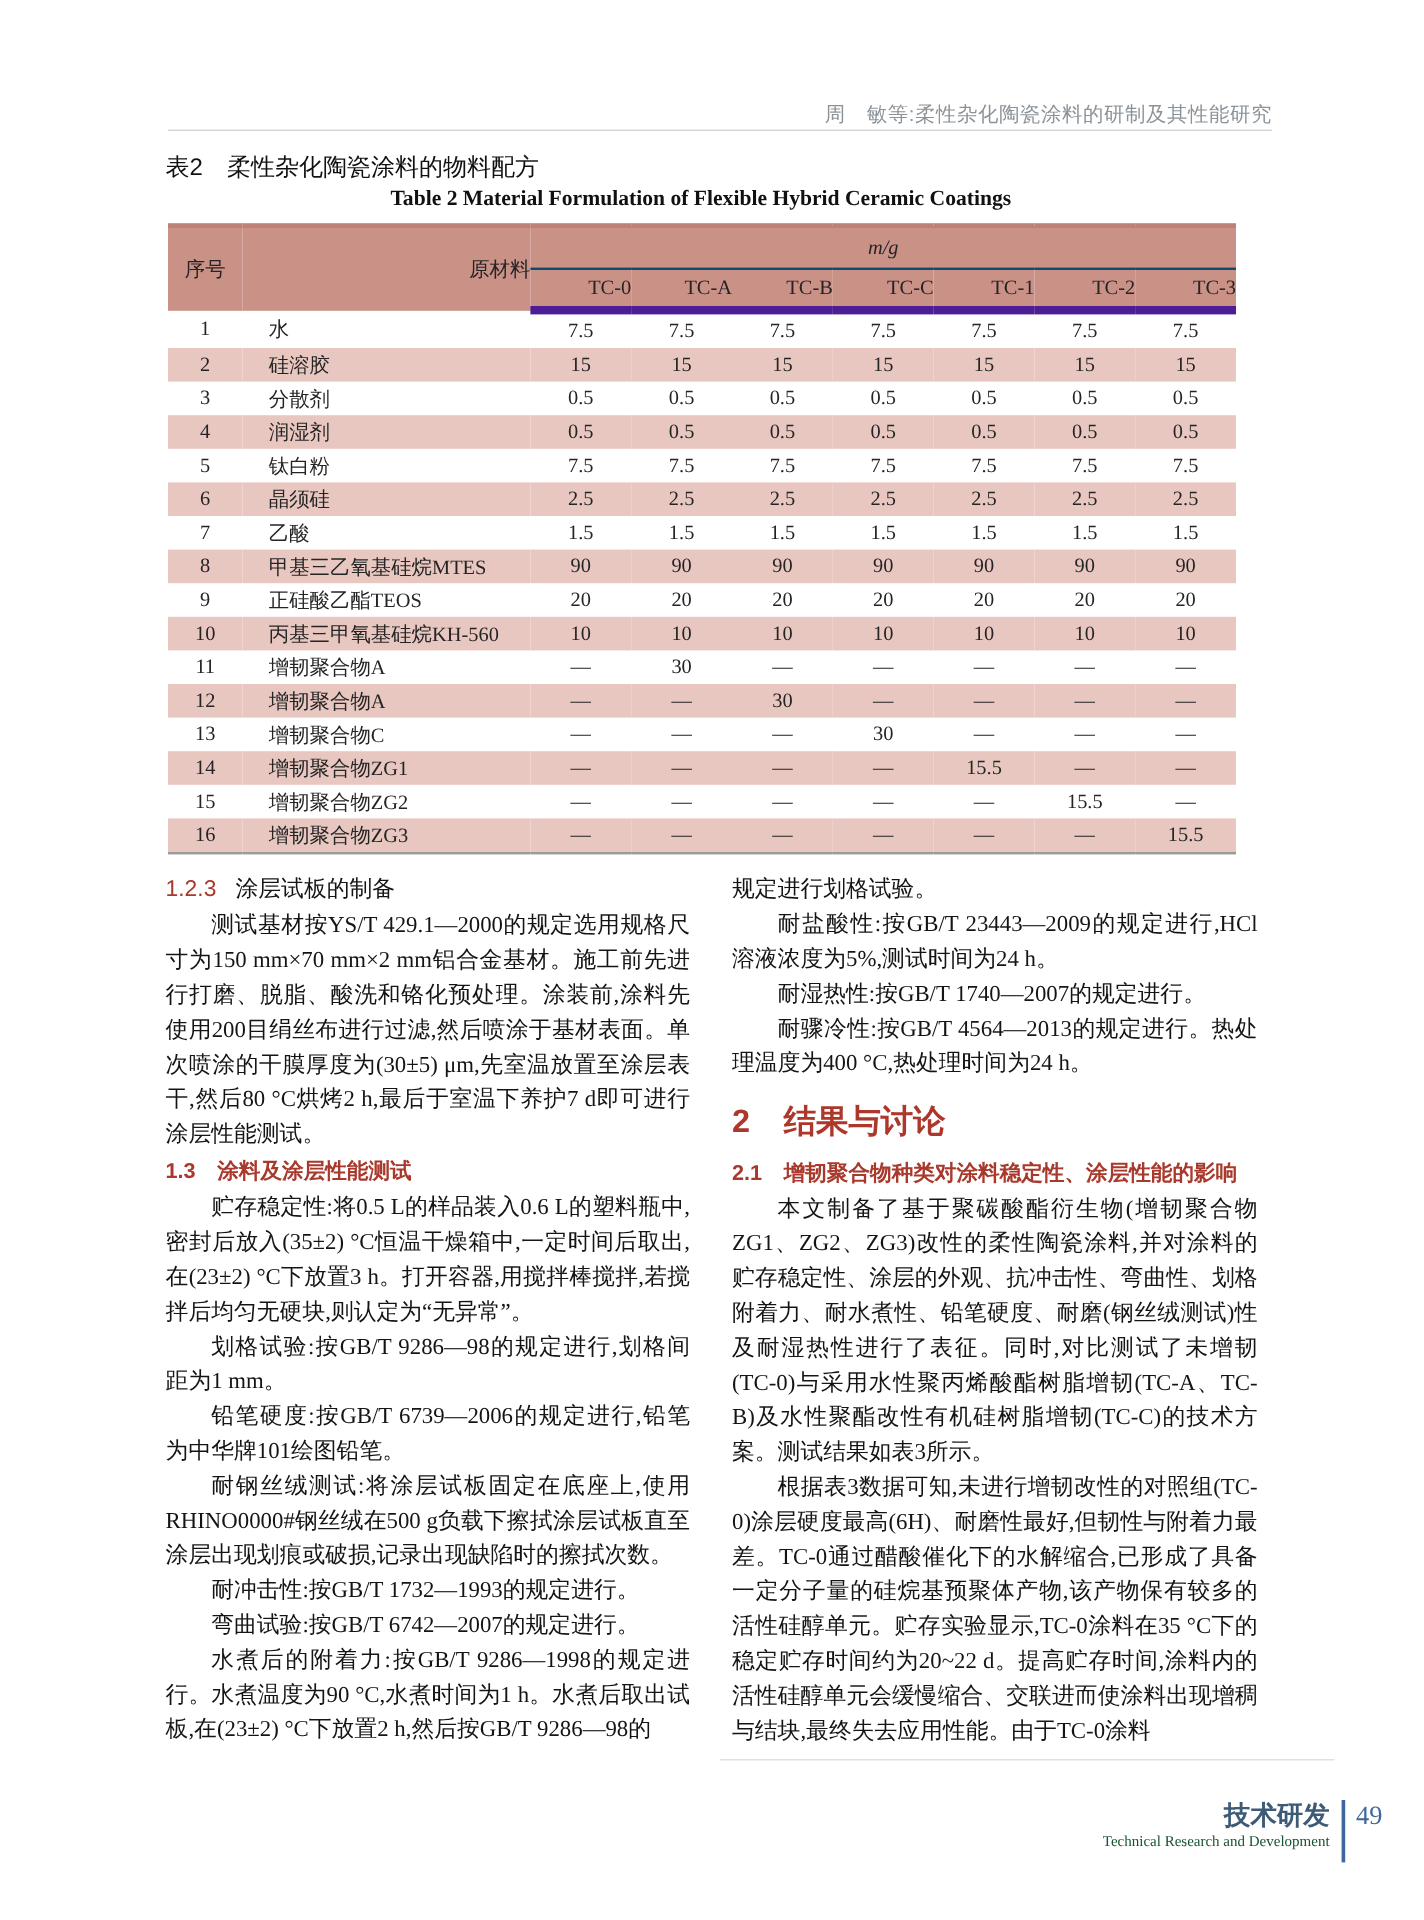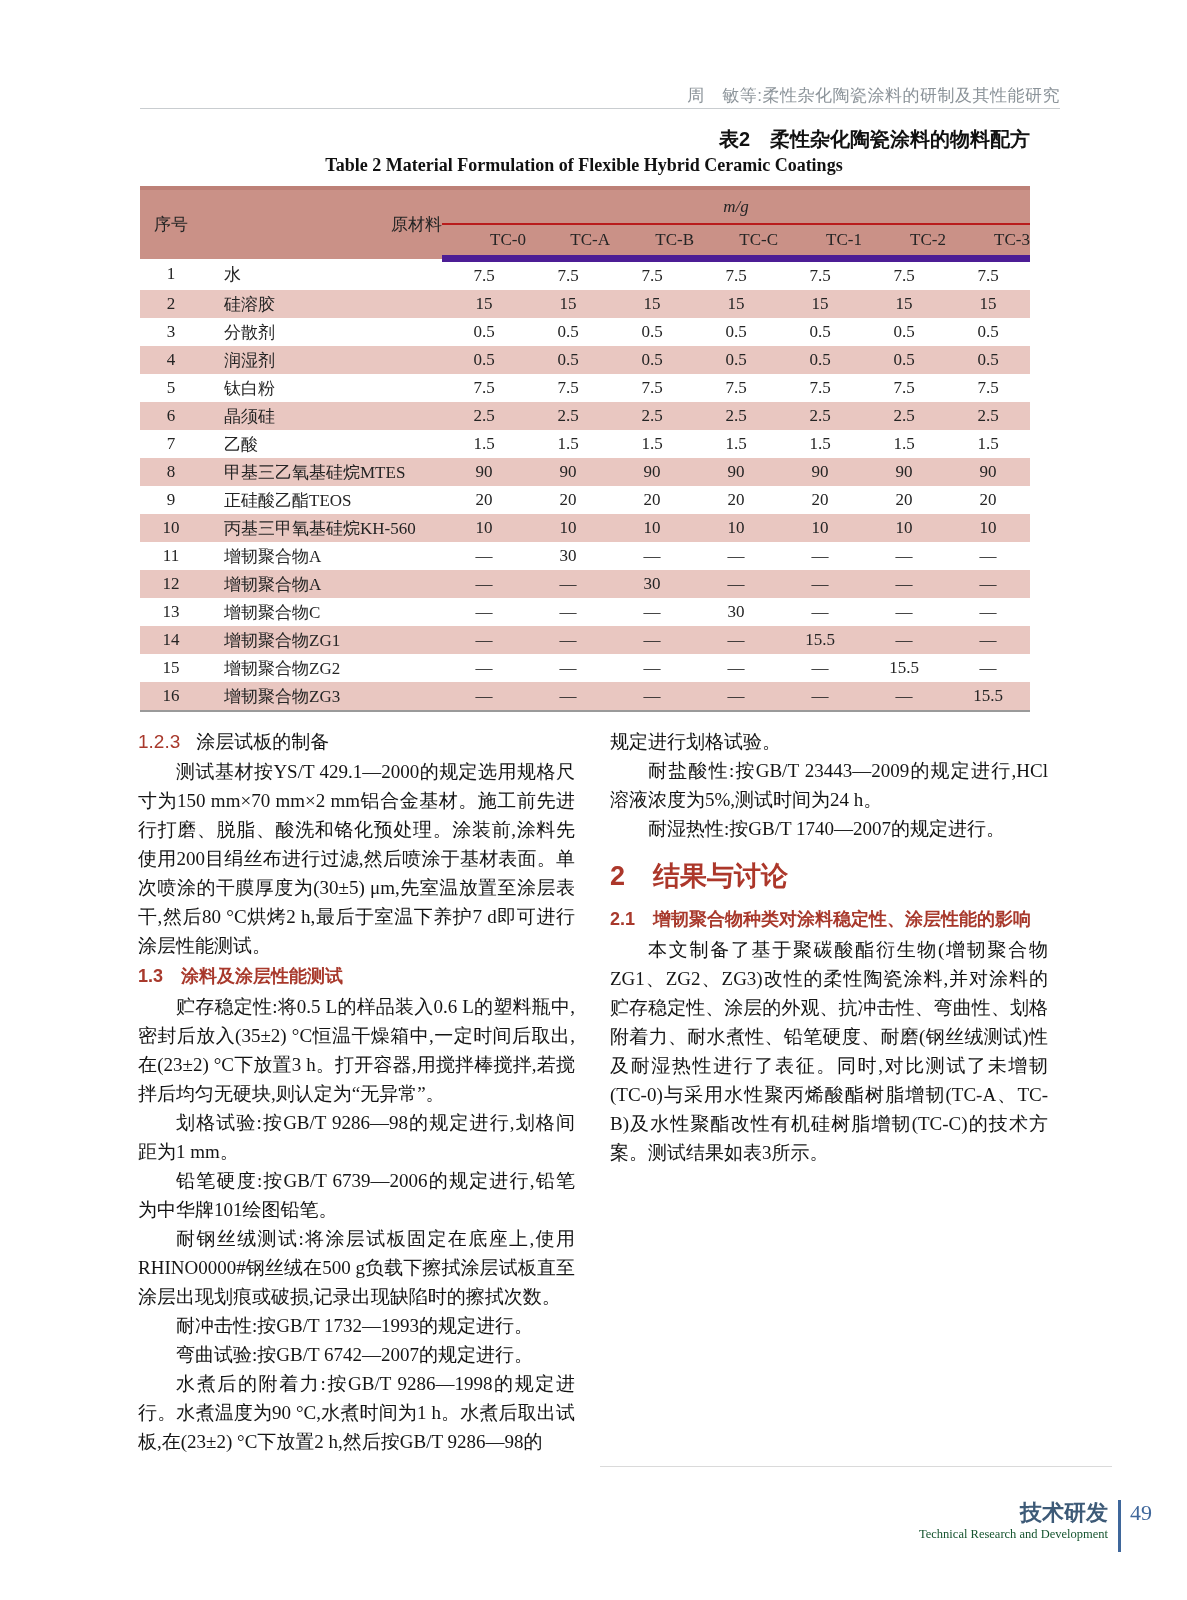--- a/index.html
+++ b/index.html
@@ -5,35 +5,35 @@
   html,body{margin:0;padding:0;background:#ffffff;}
   .page{position:relative;width:1187px;height:1600px;background:#ffffff;overflow:hidden;
         font-family:"Liberation Serif","DejaVu Serif",serif;color:#161616;}
 
   
   .running-head{position:absolute;top:84px;right:127px;font-family:"Liberation Sans","DejaVu Sans",sans-serif;
         font-size:17px;color:#8b9399;letter-spacing:.5px;}
   .head-rule{position:absolute;top:108px;left:140px;width:920px;border-top:1px solid #c9cdd0;}
 
   
-  .caption-zh{position:absolute;top:126px;left:138px;width:892px;text-align:right;
-        font-family:"Liberation Sans","DejaVu Sans",sans-serif;font-weight:bold;font-size:20px;color:#111;}
+  .caption-zh{position:absolute;top:126px;left:138px;width:892px;text-align:left;
+        font-family:"Liberation Sans","DejaVu Sans",sans-serif;font-weight:normal;font-size:20px;color:#111;}
   .caption-en{position:absolute;top:155px;left:138px;width:892px;text-align:center;
         font-family:"Liberation Serif","DejaVu Serif",serif;font-weight:bold;font-size:18px;color:#111;}
 
   
   table.tbl{position:absolute;left:140px;top:186px;width:890px;border-collapse:collapse;
         font-size:17px;color:#242424;border-top:4px solid #bd8177;border-bottom:2px solid #9a9a9a;}
   table.tbl th,table.tbl td{padding:0;font-weight:normal;}
   table.tbl thead th{background:#ca9187;}
   table.tbl thead tr.top-row th{height:33px;vertical-align:middle;}
   table.tbl thead tr.sample-row th{height:30px;vertical-align:middle;text-align:right;border-bottom:7px solid #4c1d95;}
   th.h-no{text-align:center;}
   th.h-mat{text-align:right;}
-  th.h-mg{text-align:center;border-bottom:2px solid #b91c1c;}
+  th.h-mg{text-align:center;border-bottom:2px solid #0c4a6e;}
   .mg-label{font-style:italic;}
   table.tbl tbody td{height:28px;text-align:center;vertical-align:middle;}
   table.tbl tbody td.c-mat{text-align:left;padding-left:22px;}
   table.tbl tbody tr.stripe td{background:#e9c7c1;}
 
   
   .col{position:absolute;top:727px;font-size:19px;line-height:29px;text-align:justify;color:#141414;}
   .col-left{left:138px;width:437px;}
   .col-right{left:610px;width:438px;}
   .col p{margin:0;text-indent:2em;}
@@ -300,23 +300,25 @@
     <p>耐钢丝绒测试:将涂层试板固定在底座上,使用RHINO0000#钢丝绒在500 g负载下擦拭涂层试板直至涂层出现划痕或破损,记录出现缺陷时的擦拭次数。</p>
     <p>耐冲击性:按GB/T 1732—1993的规定进行。</p>
     <p>弯曲试验:按GB/T 6742—2007的规定进行。</p>
     <p>水煮后的附着力:按GB/T 9286—1998的规定进行。水煮温度为90 °C,水煮时间为1 h。水煮后取出试板,在(23±2) °C下放置2 h,然后按GB/T 9286—98的</p>
   </div>
 
   <div class="col col-right">
     <p class="noindent">规定进行划格试验。</p>
     <p>耐盐酸性:按GB/T 23443—2009的规定进行,HCl溶液浓度为5%,测试时间为24 h。</p>
     <p>耐湿热性:按GB/T 1740—2007的规定进行。</p>
+    <p>耐骤冷性:按GB/T 4564—2013的规定进行。热处理温度为400 °C,热处理时间为24 h。</p>
     <h2 class="h-big"><span class="num">2</span><span>结果与讨论</span></h2>
     <h4 class="h-red">2.1　增韧聚合物种类对涂料稳定性、涂层性能的影响</h4>
     <p>本文制备了基于聚碳酸酯衍生物(增韧聚合物ZG1、ZG2、ZG3)改性的柔性陶瓷涂料,并对涂料的贮存稳定性、涂层的外观、抗冲击性、弯曲性、划格附着力、耐水煮性、铅笔硬度、耐磨(钢丝绒测试)性及耐湿热性进行了表征。同时,对比测试了未增韧(TC-0)与采用水性聚丙烯酸酯树脂增韧(TC-A、TC-B)及水性聚酯改性有机硅树脂增韧(TC-C)的技术方案。测试结果如表3所示。</p>
+    <p>根据表3数据可知,未进行增韧改性的对照组(TC-0)涂层硬度最高(6H)、耐磨性最好,但韧性与附着力最差。TC-0通过醋酸催化下的水解缩合,已形成了具备一定分子量的硅烷基预聚体产物,该产物保有较多的活性硅醇单元。贮存实验显示,TC-0涂料在35 °C下的稳定贮存时间约为20~22 d。提高贮存时间,涂料内的活性硅醇单元会缓慢缩合、交联进而使涂料出现增稠与结块,最终失去应用性能。由于TC-0涂料</p>
   </div>
 
   <div class="footer-rule"></div>
   <div class="footer">
     <div class="footer-labels">
       <div class="footer-zh">技术研发</div>
       <div class="footer-en">Technical Research and Development</div>
     </div>
     <div class="footer-bar"></div>
     <div class="footer-page">49</div>

